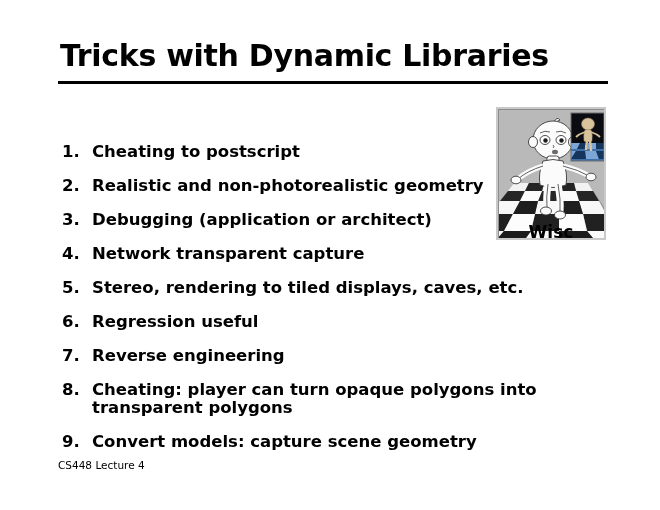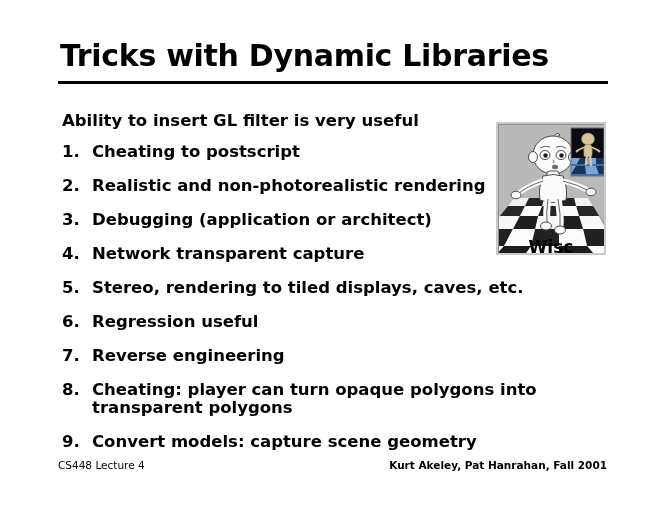--- a/index.html
+++ b/index.html
@@ -83,21 +83,21 @@
   }
 
   .list li .txt {
     flex: 1 1 auto;
   }
 
   
   .figure {
     position: absolute;
     left: 496px;
-    top: 122px;
+    top: 107px;
     width: 110px;
     height: 133px;
     border: 2px solid #c9c9c9;
     box-sizing: border-box;
     background: #8b5cf6;
     overflow: hidden;
   }
   .figure::after {
     
     content: "";
@@ -149,30 +149,29 @@
 </style>
 </head>
 <body>
 
 <div class="slide">
 
   <div class="title">Tricks with Dynamic Libraries</div>
 
   <div class="title-rule"></div>
 
-  <div class="lead">Ability to insert GL filter is very useful</div>
 
   <ol class="list" id="bullet-list">
       <li>
         <span class="num">1.</span>
         <span class="txt">Cheating to postscript</span>
       </li>
       <li>
         <span class="num">2.</span>
-        <span class="txt">Realistic and non-photorealistic rendering</span>
+        <span class="txt">Realistic and non-photorealistic geometry</span>
       </li>
       <li>
         <span class="num">3.</span>
         <span class="txt">Debugging (application or architect)</span>
       </li>
       <li>
         <span class="num">4.</span>
         <span class="txt">Network transparent capture</span>
       </li>
       <li>
@@ -309,15 +308,14 @@
           <rect x="73" y="4" width="33" height="48" fill="none" stroke="#6f6f6f" stroke-width="1"></rect>
         </g>
       </g>
     </svg>
 
     <div class="wisc-label">Wisc</div>
   </div>
 
   <div class="footer-left">CS448 Lecture 4</div>
 
-  <div class="footer-right">Kurt Akeley, Pat Hanrahan, Fall 2001</div>
 
 </div>
 
 </body></html>

